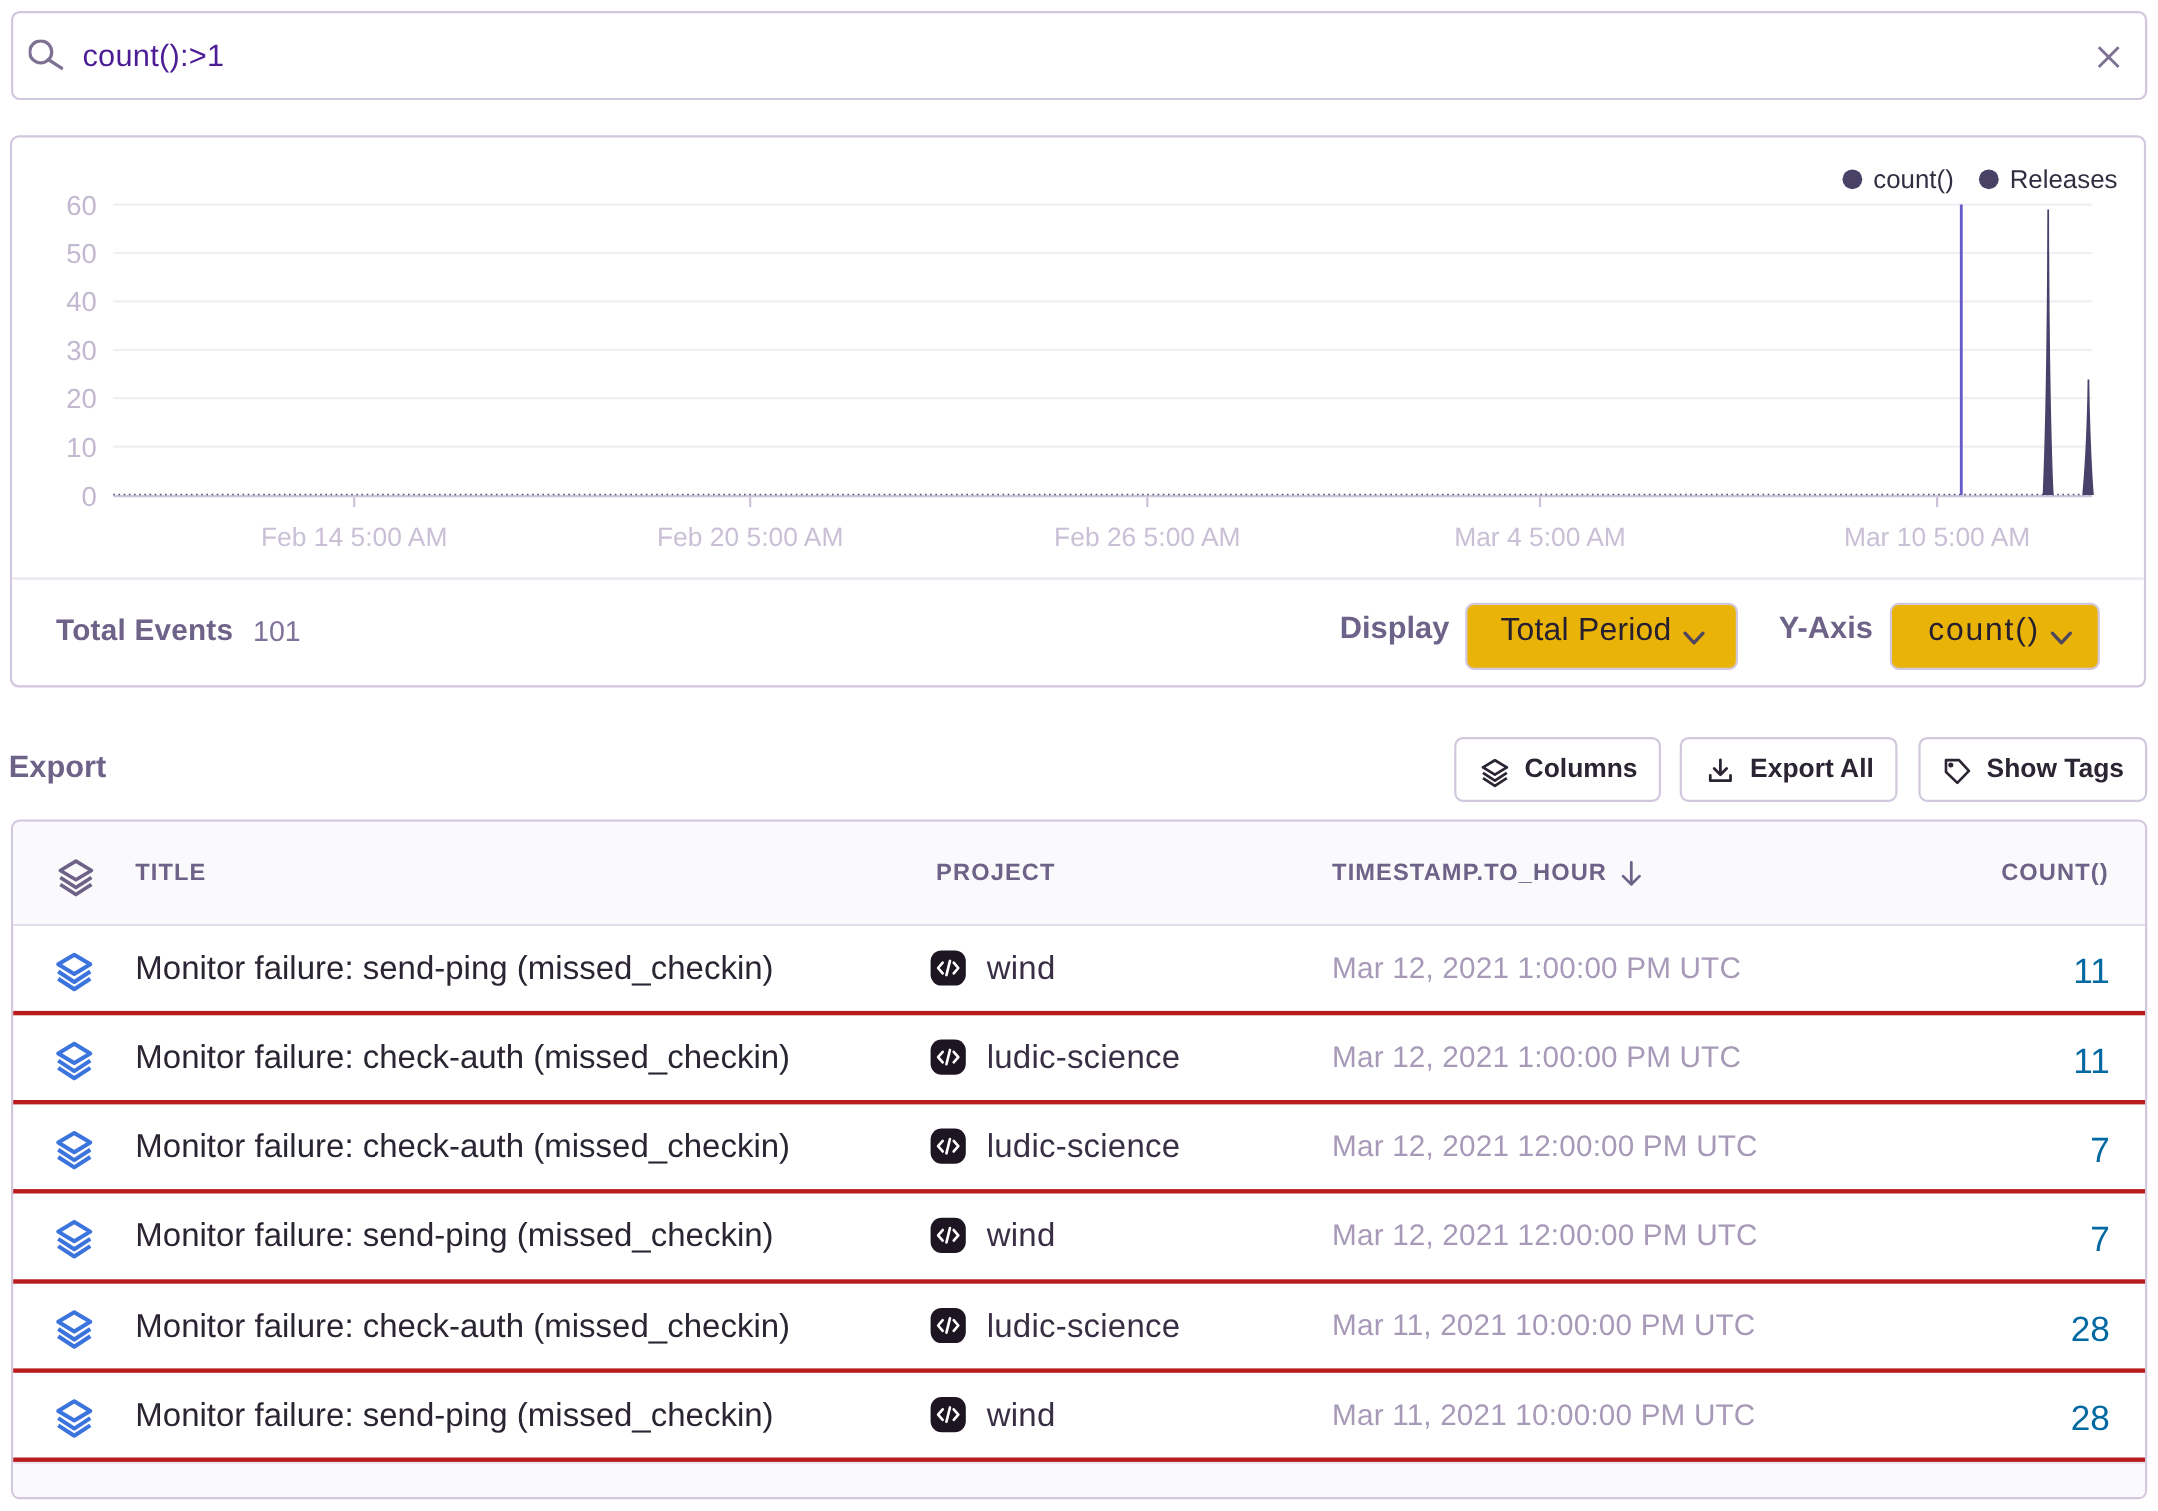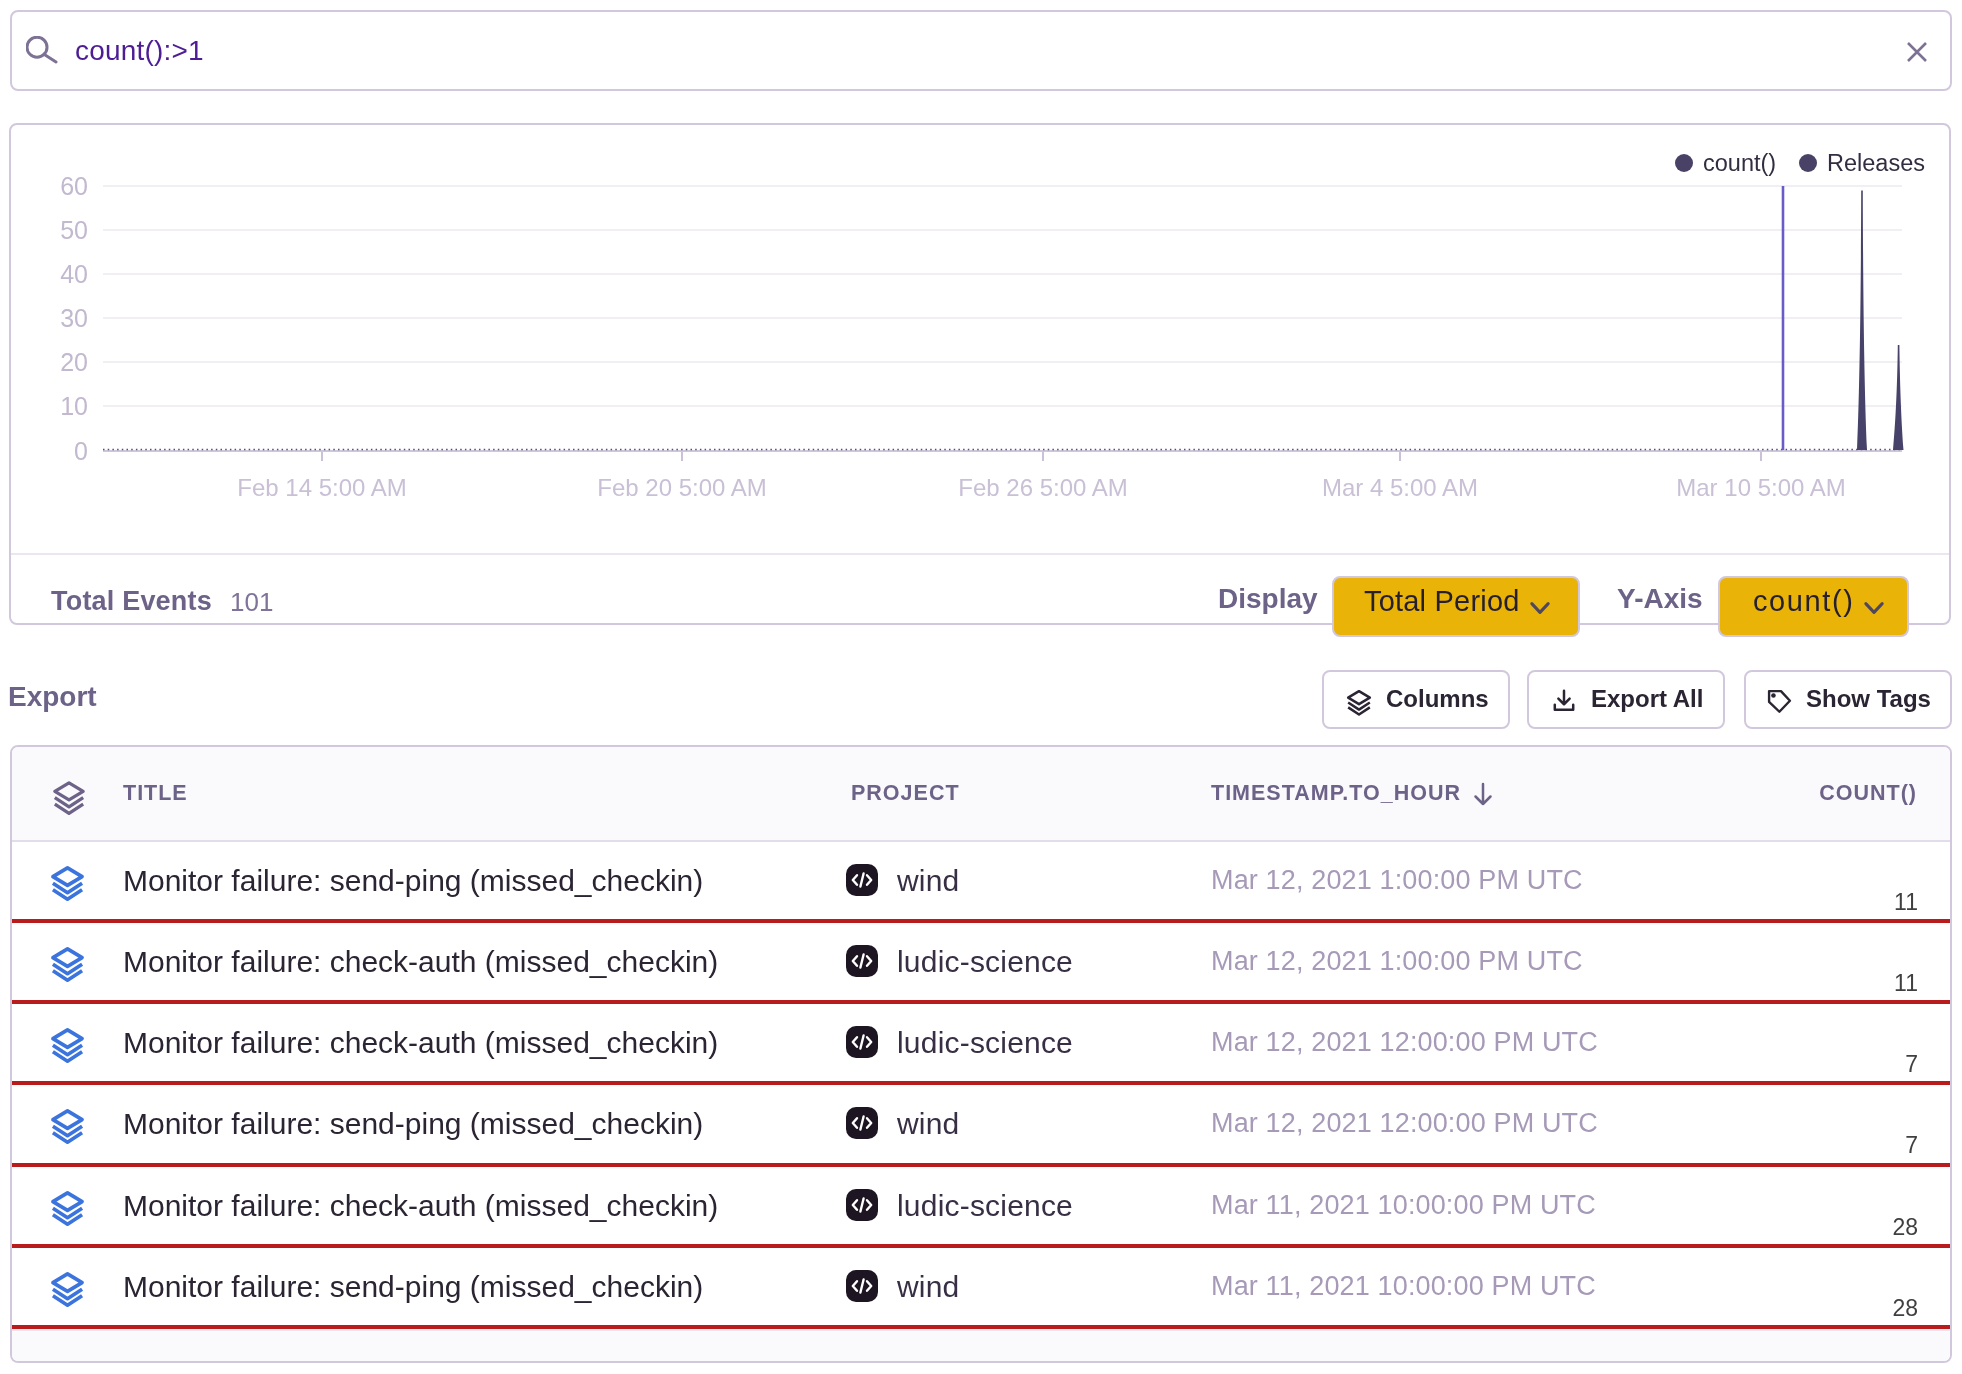--- a/index.html
+++ b/index.html
@@ -26,21 +26,21 @@
 
   .tablepanel { left:10px; top:745px; width:1942px; height:618px; border:2px solid #d2c8dd; border-radius:8px; background:#fff; }
   .thead { position:absolute; left:0; top:0; width:1938px; height:94.5px; background:#faf9fb; border-bottom:2px solid #e3dcea; border-radius:6px 6px 0 0; }
   .th { position:absolute; top:34px; font-size:21.5px; font-weight:bold; color:#6d6287; letter-spacing:1px; }
   .tfoot { position:absolute; left:0; top:582.3px; width:1938px; height:31.7px; background:#faf9fb; border-top:2px solid #ece6f0; border-radius:0 0 6px 6px; }
   .row { position:absolute; left:0; width:1938px; height:81.3px; border-bottom:4px solid #b91c1c; }
   .title { position:absolute; left:111px; top:22px; font-size:30px; color:#2b2433; }
   .badge { position:absolute; left:834px; top:22px; width:32px; height:32px; background:#1d1522; border-radius:10px; color:#fff; text-align:center; }
   .proj { position:absolute; left:885px; top:22px; font-size:30px; letter-spacing:0.2px; color:#382f44; }
   .ts { position:absolute; left:1199px; top:23px; font-size:27px; letter-spacing:0.15px; color:#a79ab8; }
-  .cnt { position:absolute; right:32px; top:23px; font-size:23px; color:#404040; text-align:right;margin-top:24px; }
+  .cnt { position:absolute; right:32px; top:23px; font-size:32px; color:#0369a1; text-align:right; }
   .rowicon { position:absolute; left:38px; top:23px; overflow:visible; }
 </style>
 </head>
 <body>
 <div class="page">
 
   <div class="abs searchbar"></div>
   <svg class="abs" style="left:26px;top:36px" width="32" height="32" viewBox="0 0 32 32" fill="none">
     <circle cx="11" cy="11.2" r="10" stroke="#7e7294" stroke-width="3"></circle>
     <line x1="18" y1="18.2" x2="30" y2="26" stroke="#7e7294" stroke-width="3" stroke-linecap="round"></line>
@@ -94,21 +94,21 @@
       <text x="1034" y="373">Feb 26 5:00 AM</text>
       <text x="1391" y="373">Mar 4 5:00 AM</text>
       <text x="1752" y="373">Mar 10 5:00 AM</text>
     </g>
 
     <line x1="1774" y1="63" x2="1774" y2="327" stroke="#685dc8" stroke-width="2.6"></line>
 
     <path d="M1848 327 C1851.5 250 1852.1 120 1852.2 67.5 L1853.8 67.5 C1853.9 120 1854.5 250 1858 327 Z" fill="#46426a"></path>
     <path d="M1884 327 C1887.5 290 1888.6 245 1888.8 222 L1890.4 222 C1890.6 245 1891.7 290 1894.5 327 Z" fill="#46426a"></path>
   </svg>
-  <div class="abs chartfooter" style="left:11px;top:525px;width:1938px;height:98px;margin-top:28px;">
+  <div class="abs chartfooter" style="left:11px;top:525px;width:1938px;height:98px;">
     <div class="te-label">Total Events</div>
     <div class="te-num">101</div>
     <div class="ctrl-label" style="left:1207px;">Display</div>
     <div class="dropdown" style="left:1321px;width:248px;">
       <span class="dd-text" style="left:30px;">Total Period</span>
       <svg class="dd-chev" style="left:194px;" width="24" height="24" viewBox="0 0 22 22" fill="none">
           <path d="M3.5 7 L11 15 L18.5 7" stroke="#4f475f" stroke-width="2.8" stroke-linecap="round" stroke-linejoin="round"></path>
         </svg>
     </div>
     <div class="ctrl-label" style="left:1606px;text-align:center;">Y-Axis</div>

